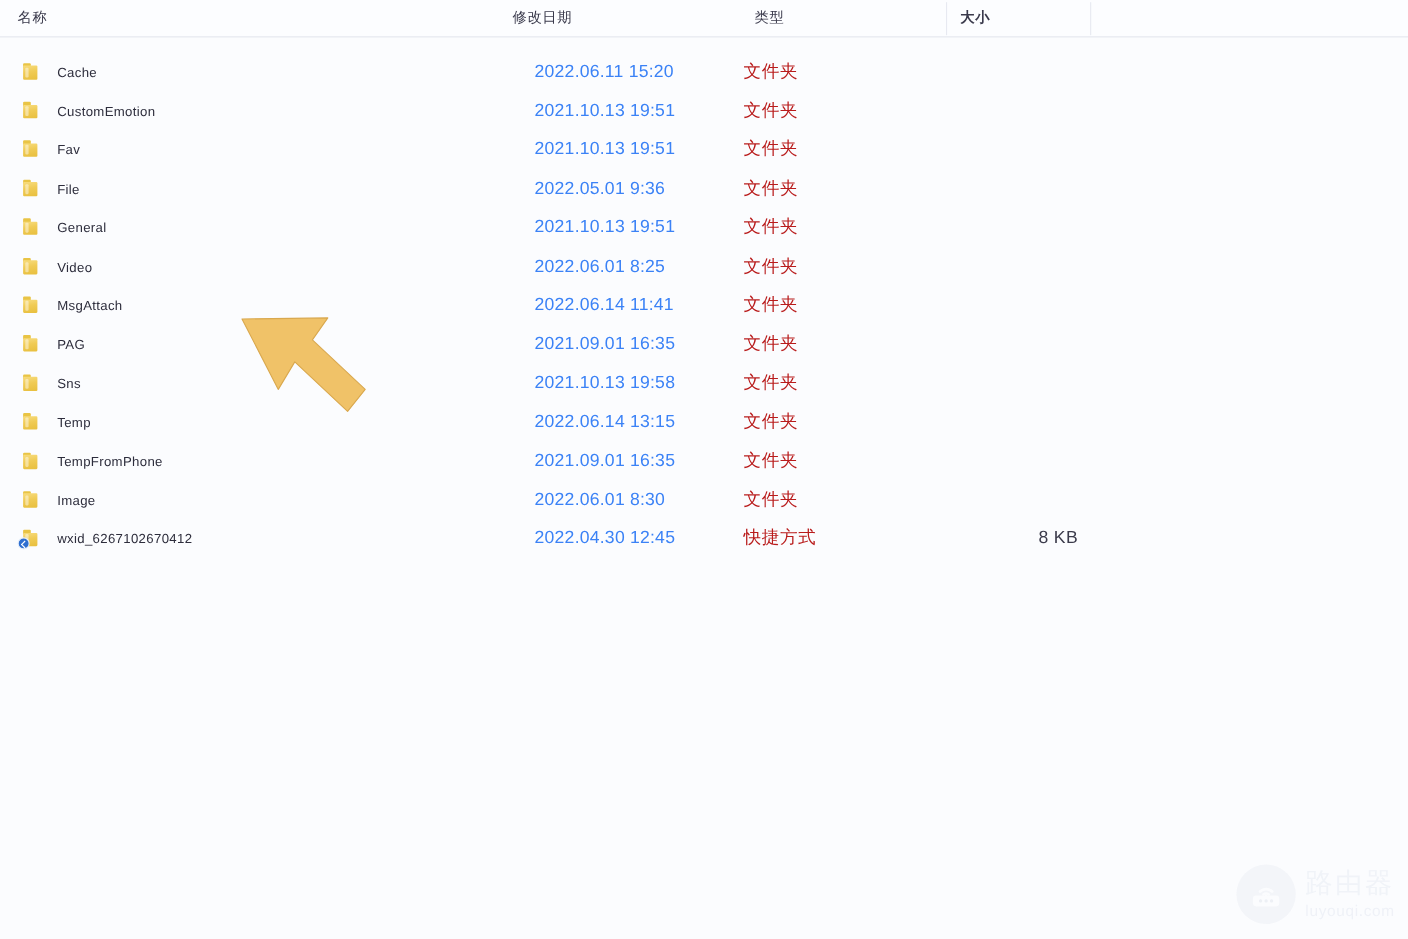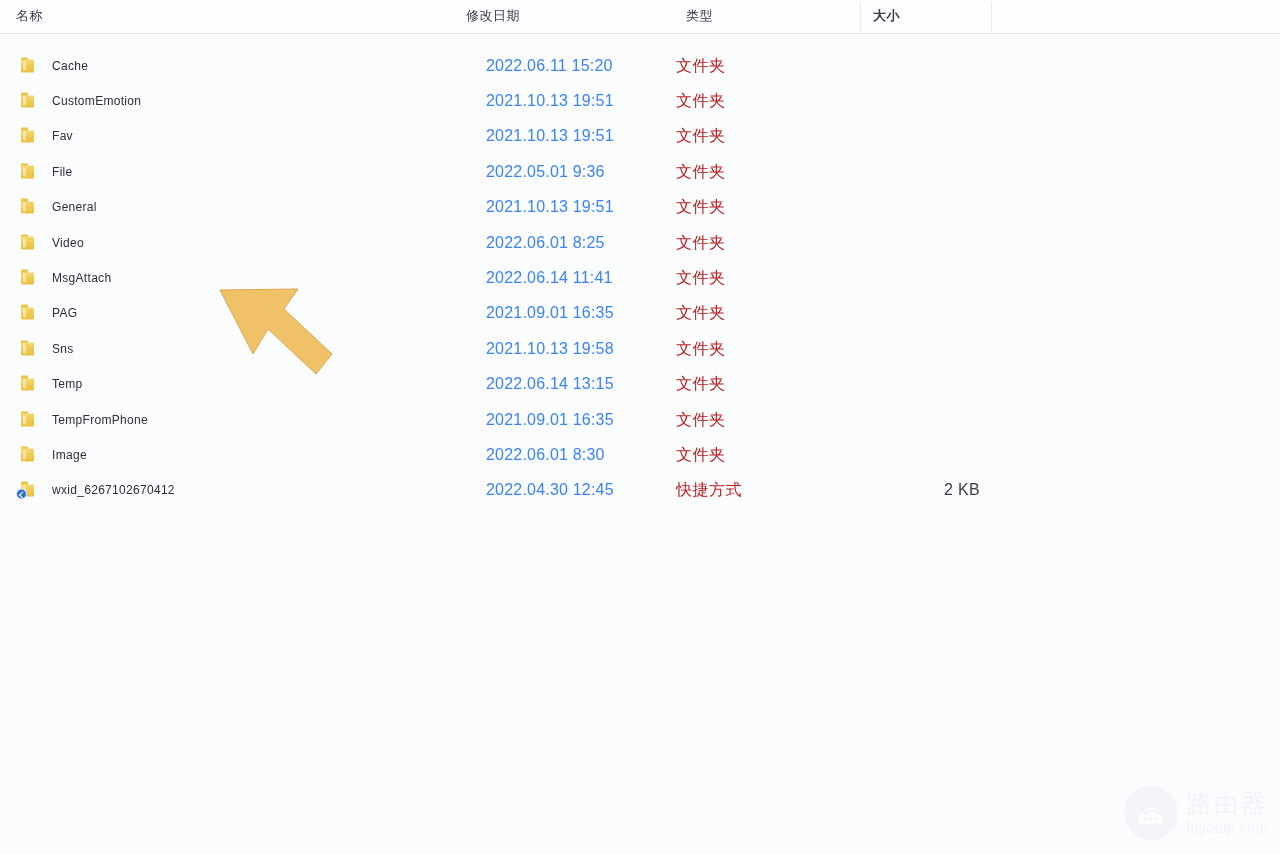--- a/index.html
+++ b/index.html
@@ -403,21 +403,21 @@
           <div class="folder-ico">
             <div class="tab"></div>
             <div class="body"></div>
             <div class="shine"></div>
             <div class="shortcut-badge"></div>
           </div>
         </div>
         <div class="cell c-name-cell">wxid_6267102670412</div>
         <div class="cell c-date-cell">2022.04.30 12:45</div>
         <div class="cell c-type-cell">快捷方式</div>
-        <div class="cell c-size-cell">2 KB</div>
+        <div class="cell c-size-cell">8 KB</div>
       </div>
     </div>
 
 </div>
 
 <div class="arrow-annot">
   <svg width="140" height="96" viewBox="0 0 140 96">
     <path d="M14 8 L92 7 L78 27 L126 72 L110 92 L62 47 L47 72 Z" fill="#f0c268" stroke="#d9a84e" stroke-width="1" stroke-linejoin="round"></path>
   </svg>
 </div>

